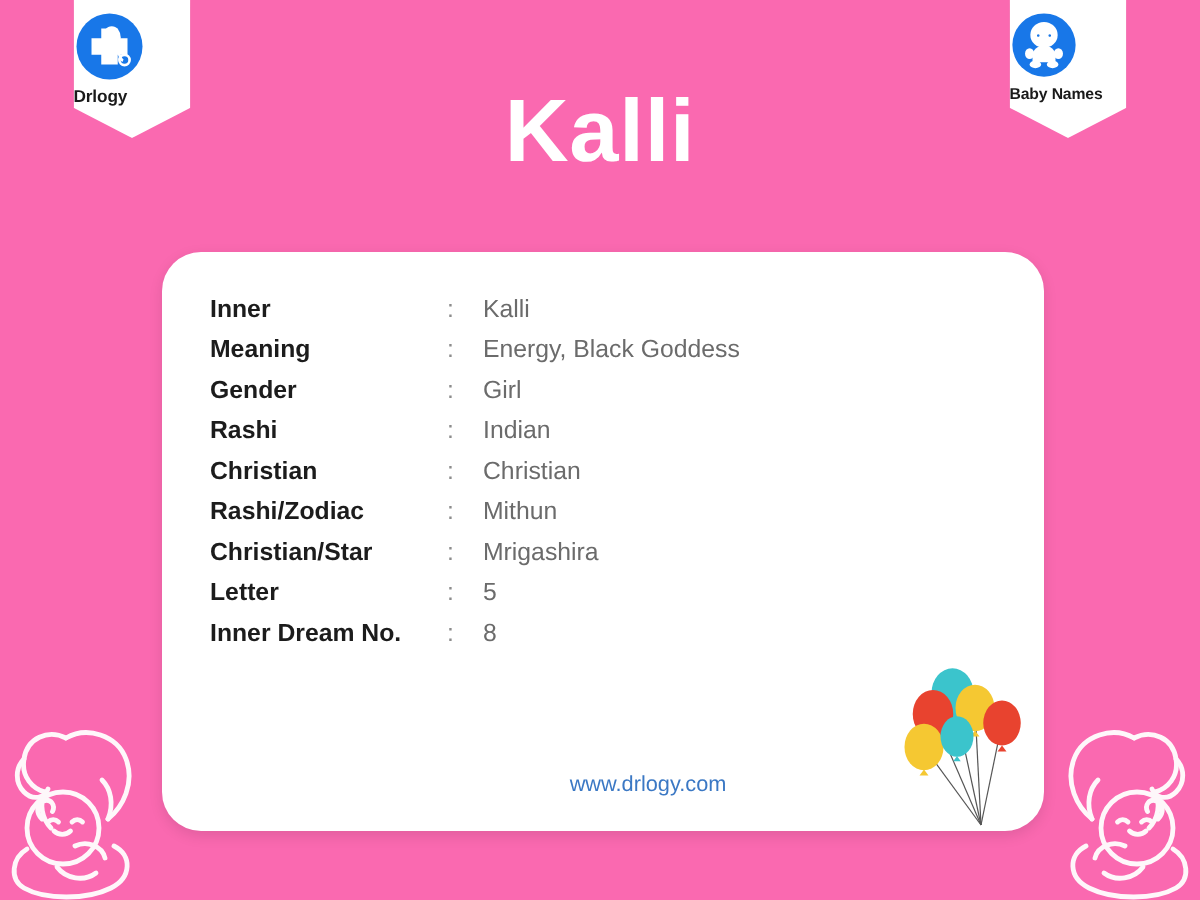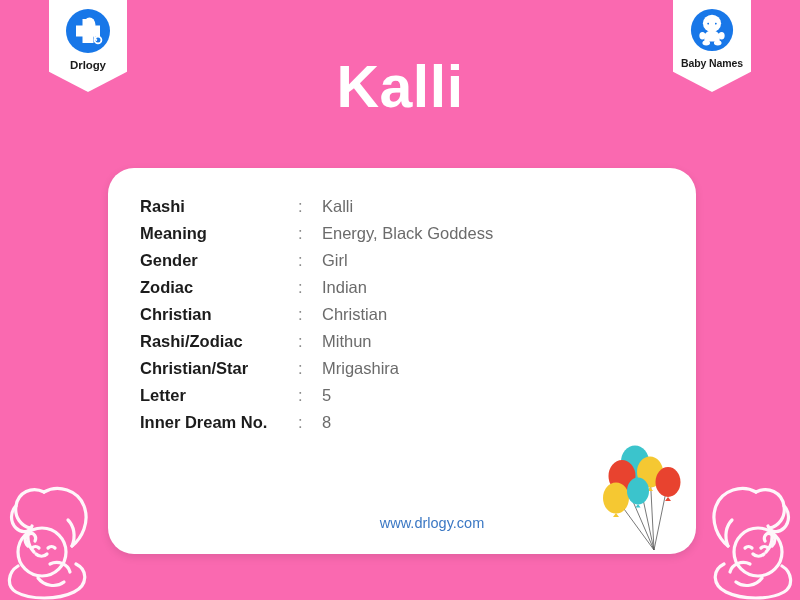--- a/index.html
+++ b/index.html
@@ -38,21 +38,20 @@
     position: absolute;
     top: 0;
     width: 78px;
     height: 92px;
     background: #ffffff;
     -webkit-clip-path: polygon(0 0, 100% 0, 100% 78%, 50% 100%, 0 78%);
     clip-path: polygon(0 0, 100% 0, 100% 78%, 50% 100%, 0 78%);
     box-shadow: 0 2px 5px rgba(0,0,0,0.18);
     display: flex;
     flex-direction: column;
-    align-items: center;
     justify-content: flex-start;
     padding-top: 7px;
     box-sizing: border-box;
   }
   .badge.left  { left: 49px; }
   .badge.right { right: 49px; }
   .badge-icon { width: 48px; height: 48px; display: block; }
   .badge-label {
     margin-top: 4px;
     font-size: 11.5px;
@@ -203,36 +202,36 @@
     </svg>
     <div class="badge-label">Baby Names</div>
   </div>
 
   <div class="title">Kalli</div>
 
   <div class="card">
     <table class="info-table">
       <tbody>
         <tr>
+          <td class="lbl">Inner</td>
+          <td class="sep">:</td>
+          <td class="val">Kalli</td>
+        </tr>
+        <tr>
+          <td class="lbl">Meaning</td>
+          <td class="sep">:</td>
+          <td class="val">Energy, Black Goddess</td>
+        </tr>
+        <tr>
+          <td class="lbl">Gender</td>
+          <td class="sep">:</td>
+          <td class="val">Girl</td>
+        </tr>
+        <tr>
           <td class="lbl">Rashi</td>
-          <td class="sep">:</td>
-          <td class="val">Kalli</td>
-        </tr>
-        <tr>
-          <td class="lbl">Meaning</td>
-          <td class="sep">:</td>
-          <td class="val">Energy, Black Goddess</td>
-        </tr>
-        <tr>
-          <td class="lbl">Gender</td>
-          <td class="sep">:</td>
-          <td class="val">Girl</td>
-        </tr>
-        <tr>
-          <td class="lbl">Zodiac</td>
           <td class="sep">:</td>
           <td class="val">Indian</td>
         </tr>
         <tr>
           <td class="lbl">Christian</td>
           <td class="sep">:</td>
           <td class="val">Christian</td>
         </tr>
         <tr>
           <td class="lbl">Rashi/Zodiac</td>

